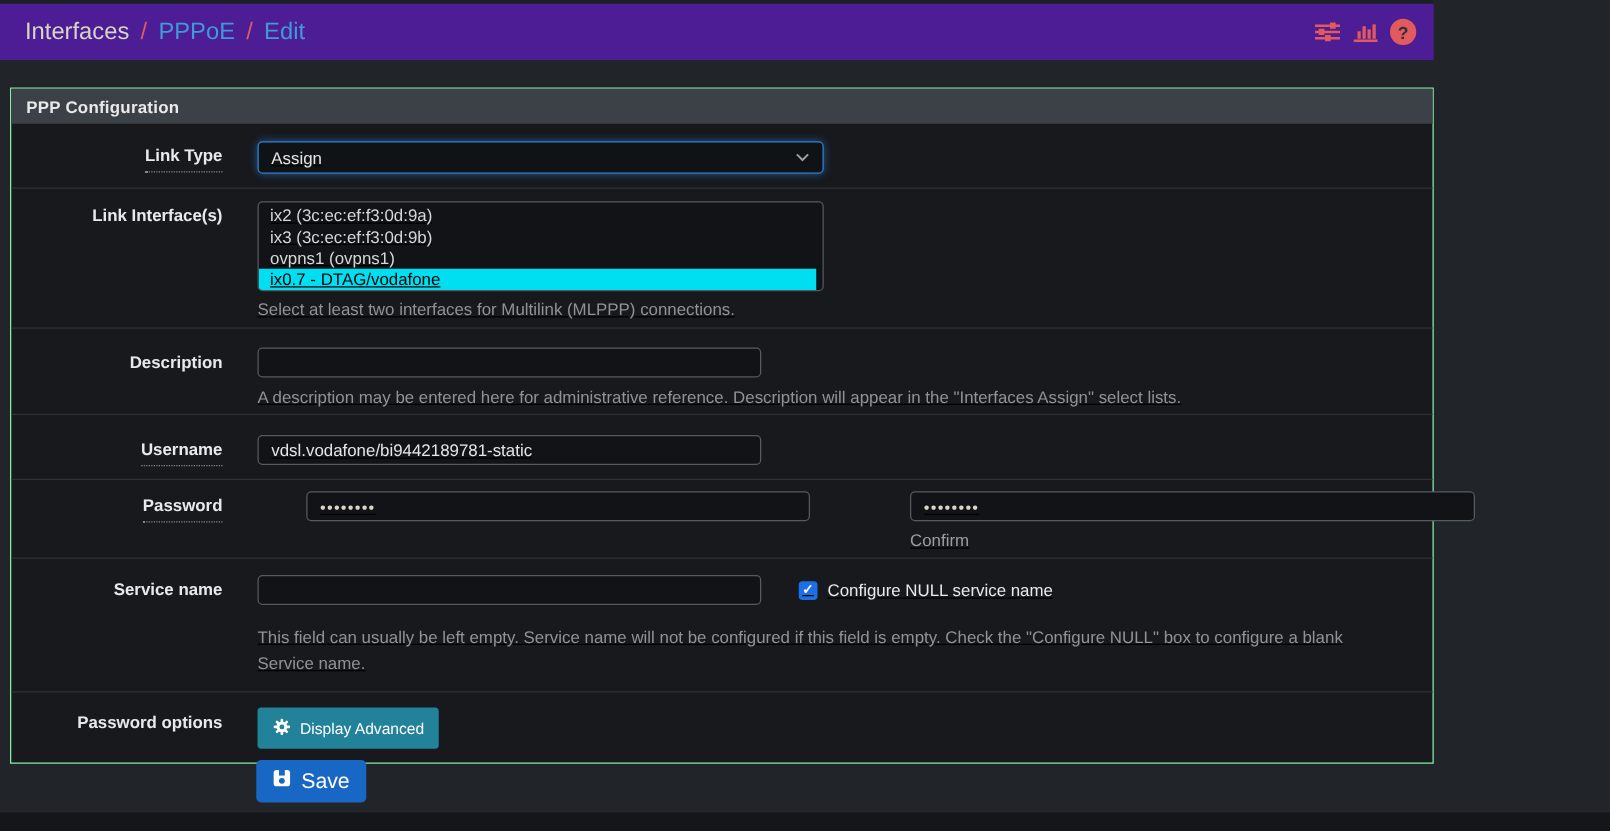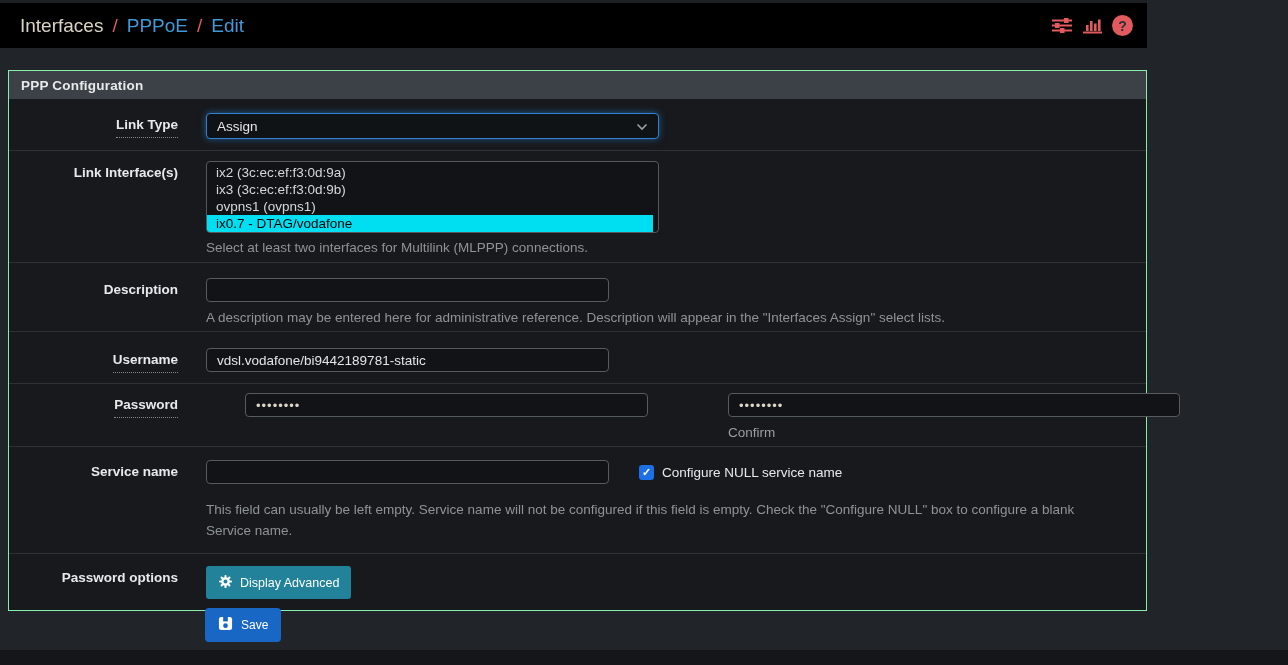--- a/index.html
+++ b/index.html
@@ -8,40 +8,40 @@
     --selection-cyan:#00dff2;
     --checkbox-blue:#1d6fe6;
     --save-blue:#1967c4;
     --advanced-teal:#21829a;
   }
   *{margin:0;padding:0;box-sizing:border-box;}
   body{background:#212428;font-family:"Liberation Sans",sans-serif;}
   .page{position:relative;width:1288px;height:665px;background:#212428;overflow:hidden;}
 
   
-  .navbar{position:absolute;left:0;top:0;width:1147px;height:48px;background:#000000;
+  .navbar{position:absolute;left:0;top:0;width:1147px;height:48px;background:#4c1d95;
           border-top:3px solid #1d2023;display:flex;align-items:center;
           justify-content:space-between;padding:0 14px 0 20px;}
   .breadcrumb{display:flex;align-items:center;gap:9px;font-size:19px;}
   .bc-root{color:#d9d4c4;}
   .bc-sep{color:var(--accent-red);}
   .bc-link{color:var(--link-blue);cursor:pointer;text-decoration:none;}
   .nav-icons{display:flex;align-items:center;gap:9px;}
   .nav-icon{display:inline-flex;align-items:center;justify-content:center;cursor:pointer;}
   .help-circle{width:21px;height:21px;border-radius:50%;background:var(--accent-red);
                display:flex;align-items:center;justify-content:center;
                color:#2c3036;font-size:14px;font-weight:bold;}
 
   
   .panel{position:absolute;left:8px;top:70px;width:1139px;background:#17191d;
          border:1px solid #86efac;}
   .panel-header{height:28px;background:#3c4147;display:flex;align-items:center;padding:0 12px;}
   .panel-title{font-size:13.5px;font-weight:bold;color:#e8e9ea;letter-spacing:.2px;}
 
-  .form-row{display:flex;border-bottom:1px solid #2e3236;}
+  .form-row{display:flex;border-bottom:1px solid #2e3236;text-decoration:underline;}
   .col-label{width:197px;flex-shrink:0;text-align:right;padding-right:28px;}
   .field-label{font-size:13.5px;font-weight:bold;color:#e8e9ea;line-height:24px;display:inline-block;}
   .has-help{border-bottom:1px dotted #84888d;}
   .col-content{flex:1;}
   .helper{font-size:13.5px;color:#8f9397;line-height:18px;}
 
   .row-link-type{padding:14px 0 11px;}
   .select-control{width:453px;height:26px;background:#101316;border:1px solid #2f82d4;
                   border-radius:4px;box-shadow:0 0 7px rgba(47,130,212,.6);
                   display:flex;align-items:center;justify-content:space-between;
@@ -83,21 +83,21 @@
   .checkbox-label{font-size:13.5px;color:#e8e9ea;}
   .row-service .helper{margin-top:15px;width:902px;line-height:21px;}
 
   .row-advanced{padding:12px 0 11px;border-bottom:none;}
   .advanced-btn{display:inline-flex;align-items:center;gap:7px;background:var(--advanced-teal);
                 color:#fff;font-size:12.5px;height:33px;padding:0 12px;border:none;
                 border-radius:3px;font-family:inherit;cursor:pointer;}
 
   .save-btn{position:absolute;left:205px;top:608px;height:34px;display:inline-flex;
             align-items:center;gap:8px;background:var(--save-blue);color:#fff;
-            font-size:12px;padding:0 13px;border:none;border-radius:4px;
+            font-size:17px;padding:0 13px;border:none;border-radius:4px;
             font-family:inherit;cursor:pointer;}
 
   .footer-strip{position:absolute;left:0;top:650px;width:1288px;height:15px;background:#141619;}
 </style>
 </head>
 <body>
 
 <div class="page">
 
   <header class="navbar">

